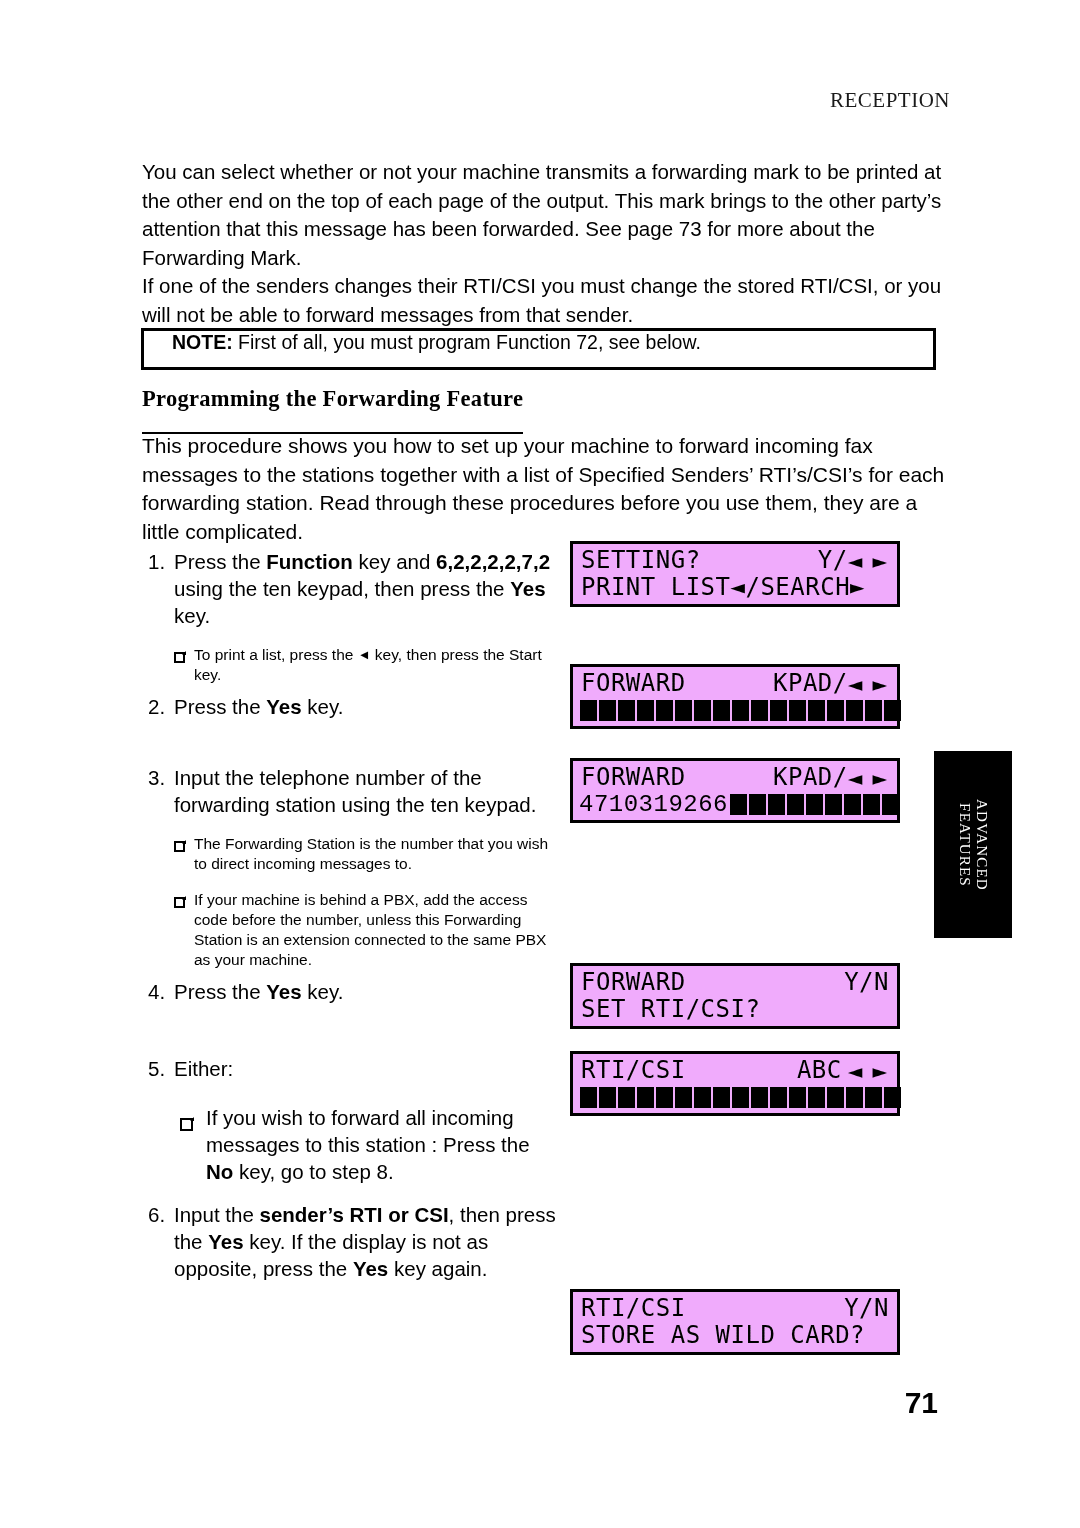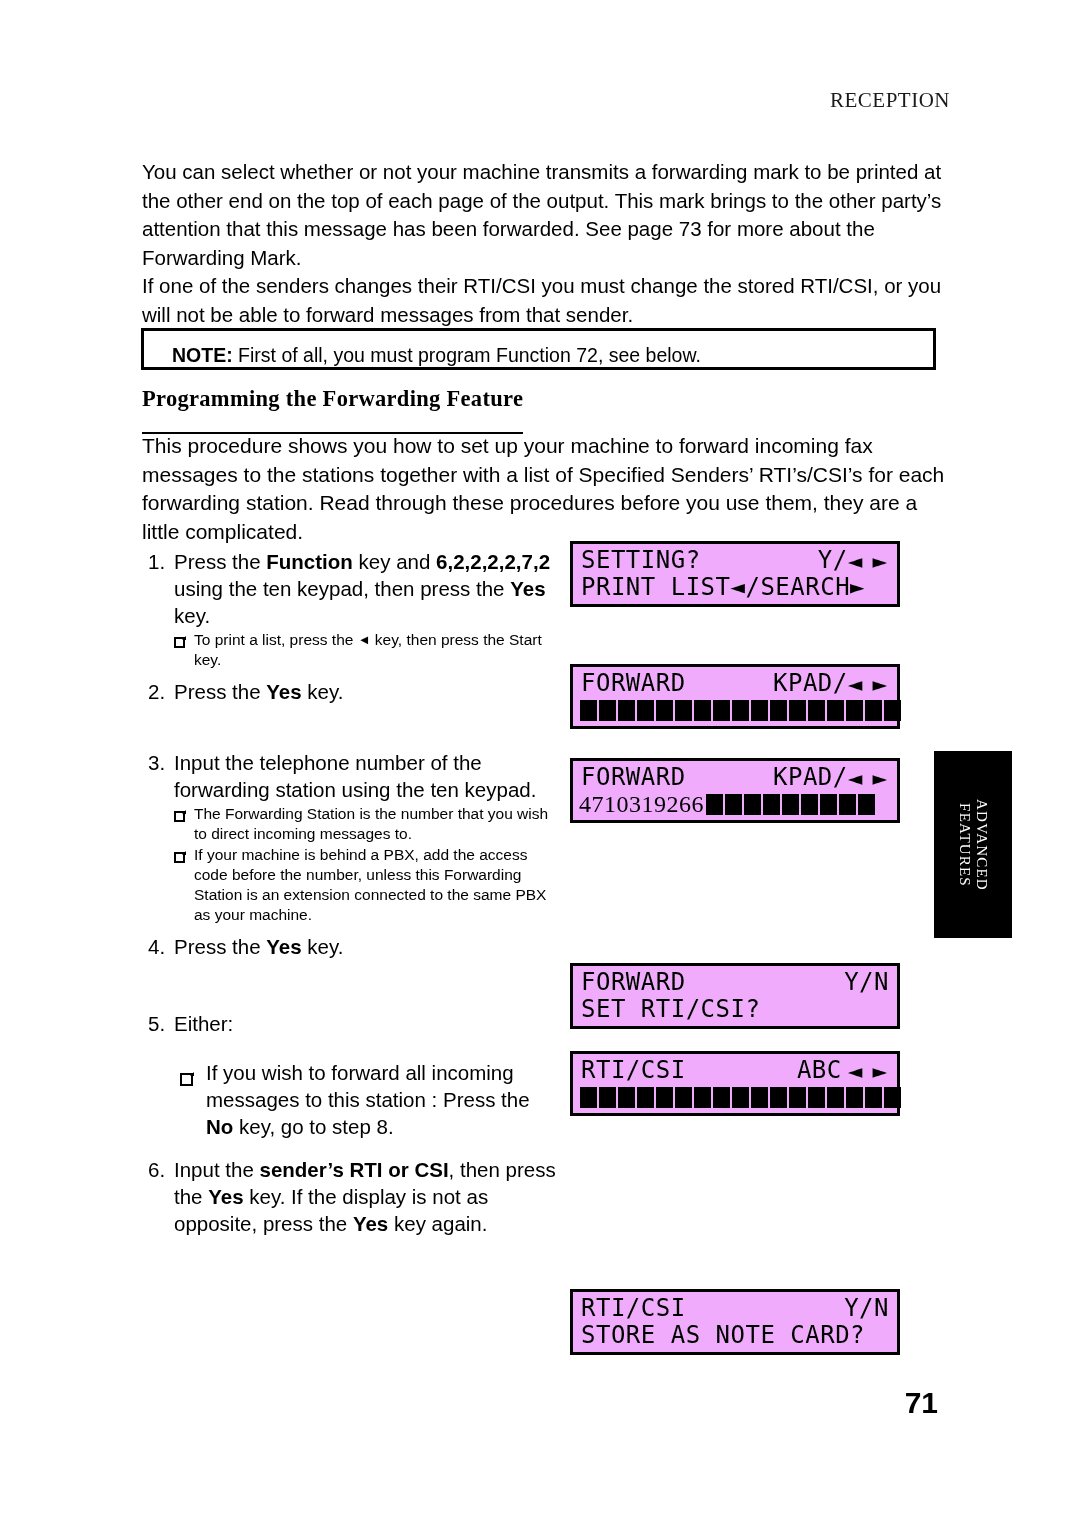--- a/index.html
+++ b/index.html
@@ -41,21 +41,21 @@
   
   .note-box {
     position: absolute;
     left: 141px;
     top: 328px;
     width: 795px;
     height: 42px;
     border: 3px solid #000;
     box-sizing: border-box;
     display: flex;
-    align-items: flex-end;
+    align-items: flex-start;
   }
   .note-text {
     font-size: 19.5px;
     padding-left: 28px;
     white-space: nowrap;
   }
   .note-text b { font-weight: bold; }
 
   
   .section-heading {
@@ -99,21 +99,21 @@
     font-size: 20.5px;
   }
   .step-body { flex: 1 1 auto; }
   .step-body b { font-weight: bold; }
 
   
   .sub {
     display: flex;
     font-size: 15.5px;
     line-height: 20px;
-    margin-top: 1px;
+    margin-top: 16px;
   }
   .sub-bullet {
     flex: 0 0 20px;
     width: 20px;
     padding-top: 3px;
   }
   .sq {
     display: inline-block;
     width: 11px;
     height: 11px;
@@ -186,21 +186,21 @@
     width: 17px;
     height: 21px;
     background: #000;
   }
   .blocks-row {
     height: 26px;
     display: flex;
     align-items: center;
   }
   .digits {
-    font-family: Liberation Serif, serif;
+    font-family: Liberation Mono, monospace;
     font-size: 24px;
     letter-spacing: 0.5px;
     margin-right: 1px;
   }
 
   
   .side-tab {
     position: absolute;
     background: #000;
     color: #fff;
@@ -400,21 +400,21 @@
       </div>
   </div>
 </div>
 
 <div class="lcd" style="left:570px; top:1289px;">
   <div class="lcd-line">
     <span class="lcd-txt lcd-left">RTI/CSI</span>
     <span class="lcd-txt lcd-right">Y/N</span>
   </div>
   <div class="lcd-line">
-    <span class="lcd-txt lcd-left">STORE AS NOTE CARD?</span>
+    <span class="lcd-txt lcd-left">STORE AS WILD CARD?</span>
   </div>
 </div>
 
 <div class="side-tab" style="left:934px; top:751px; width:78px; height:187px;">
   <div class="side-tab-label">
     <span>ADVANCED</span><br>
     <span>FEATURES</span>
   </div>
 </div>
 

